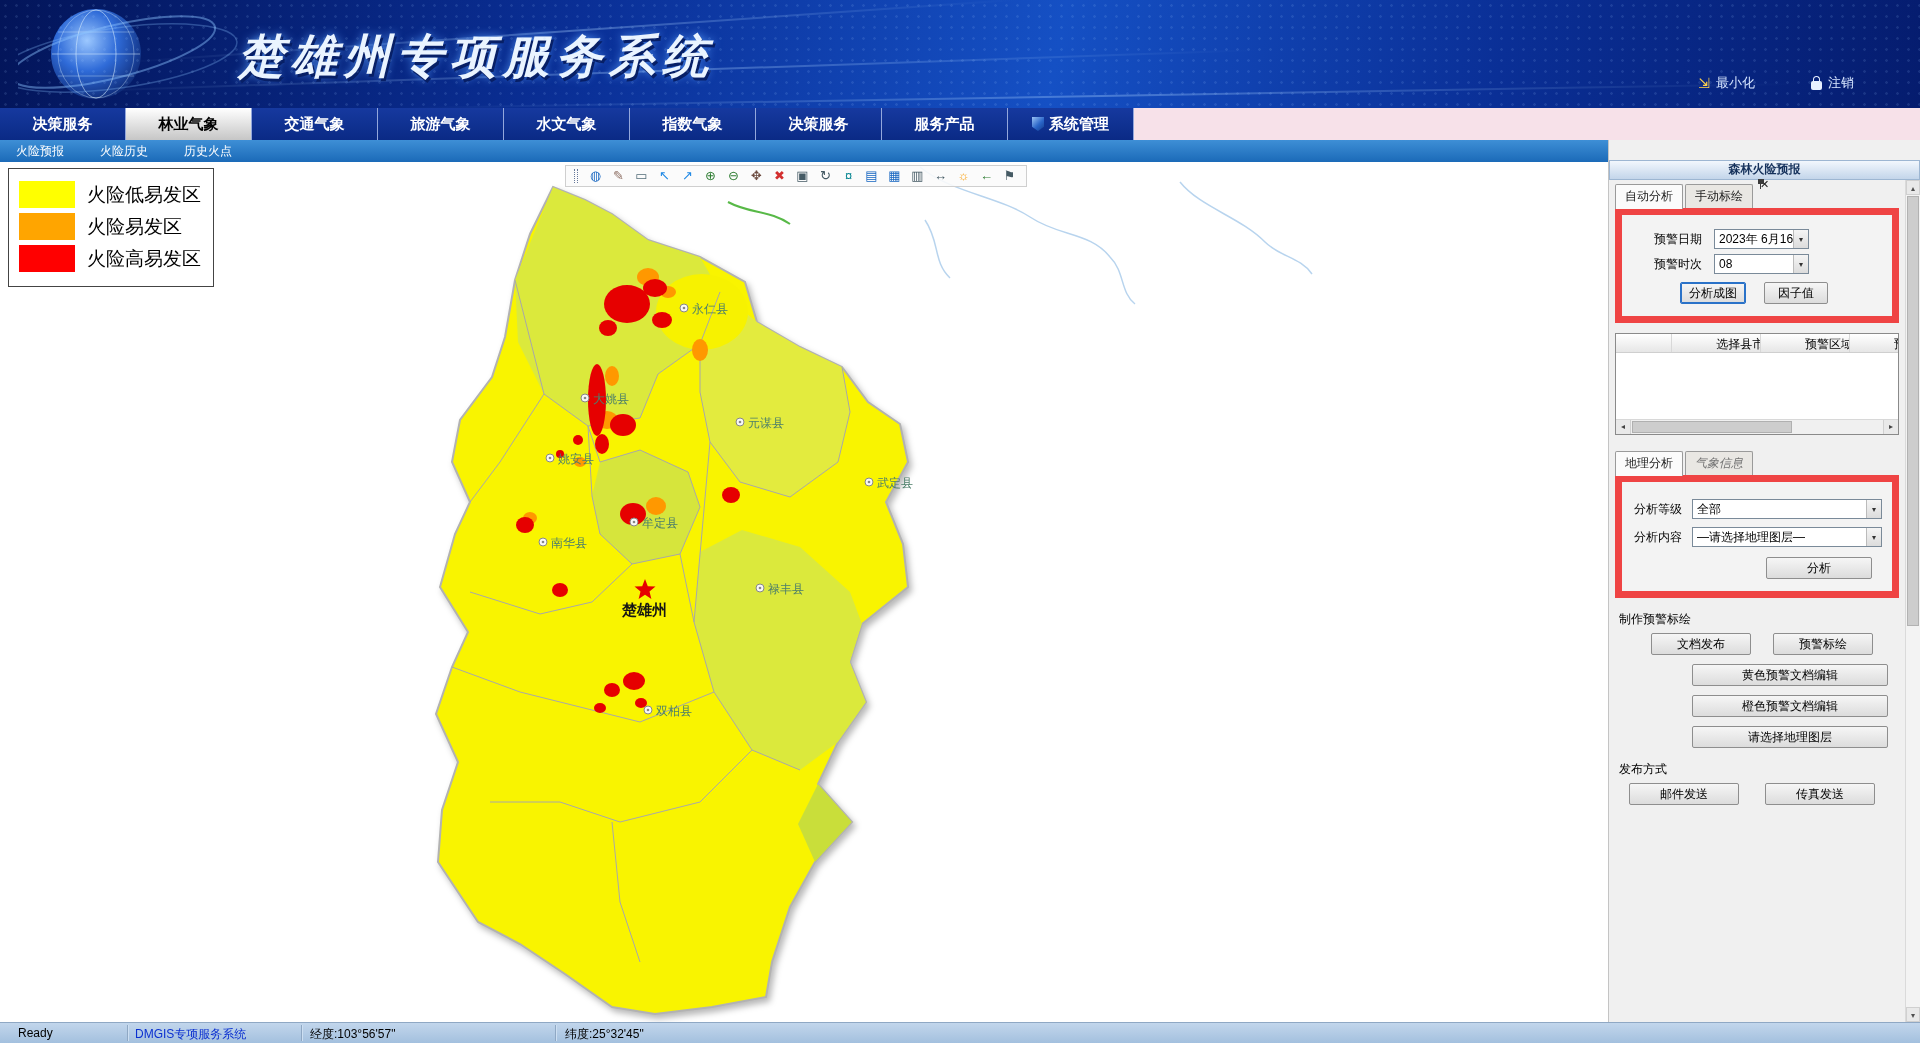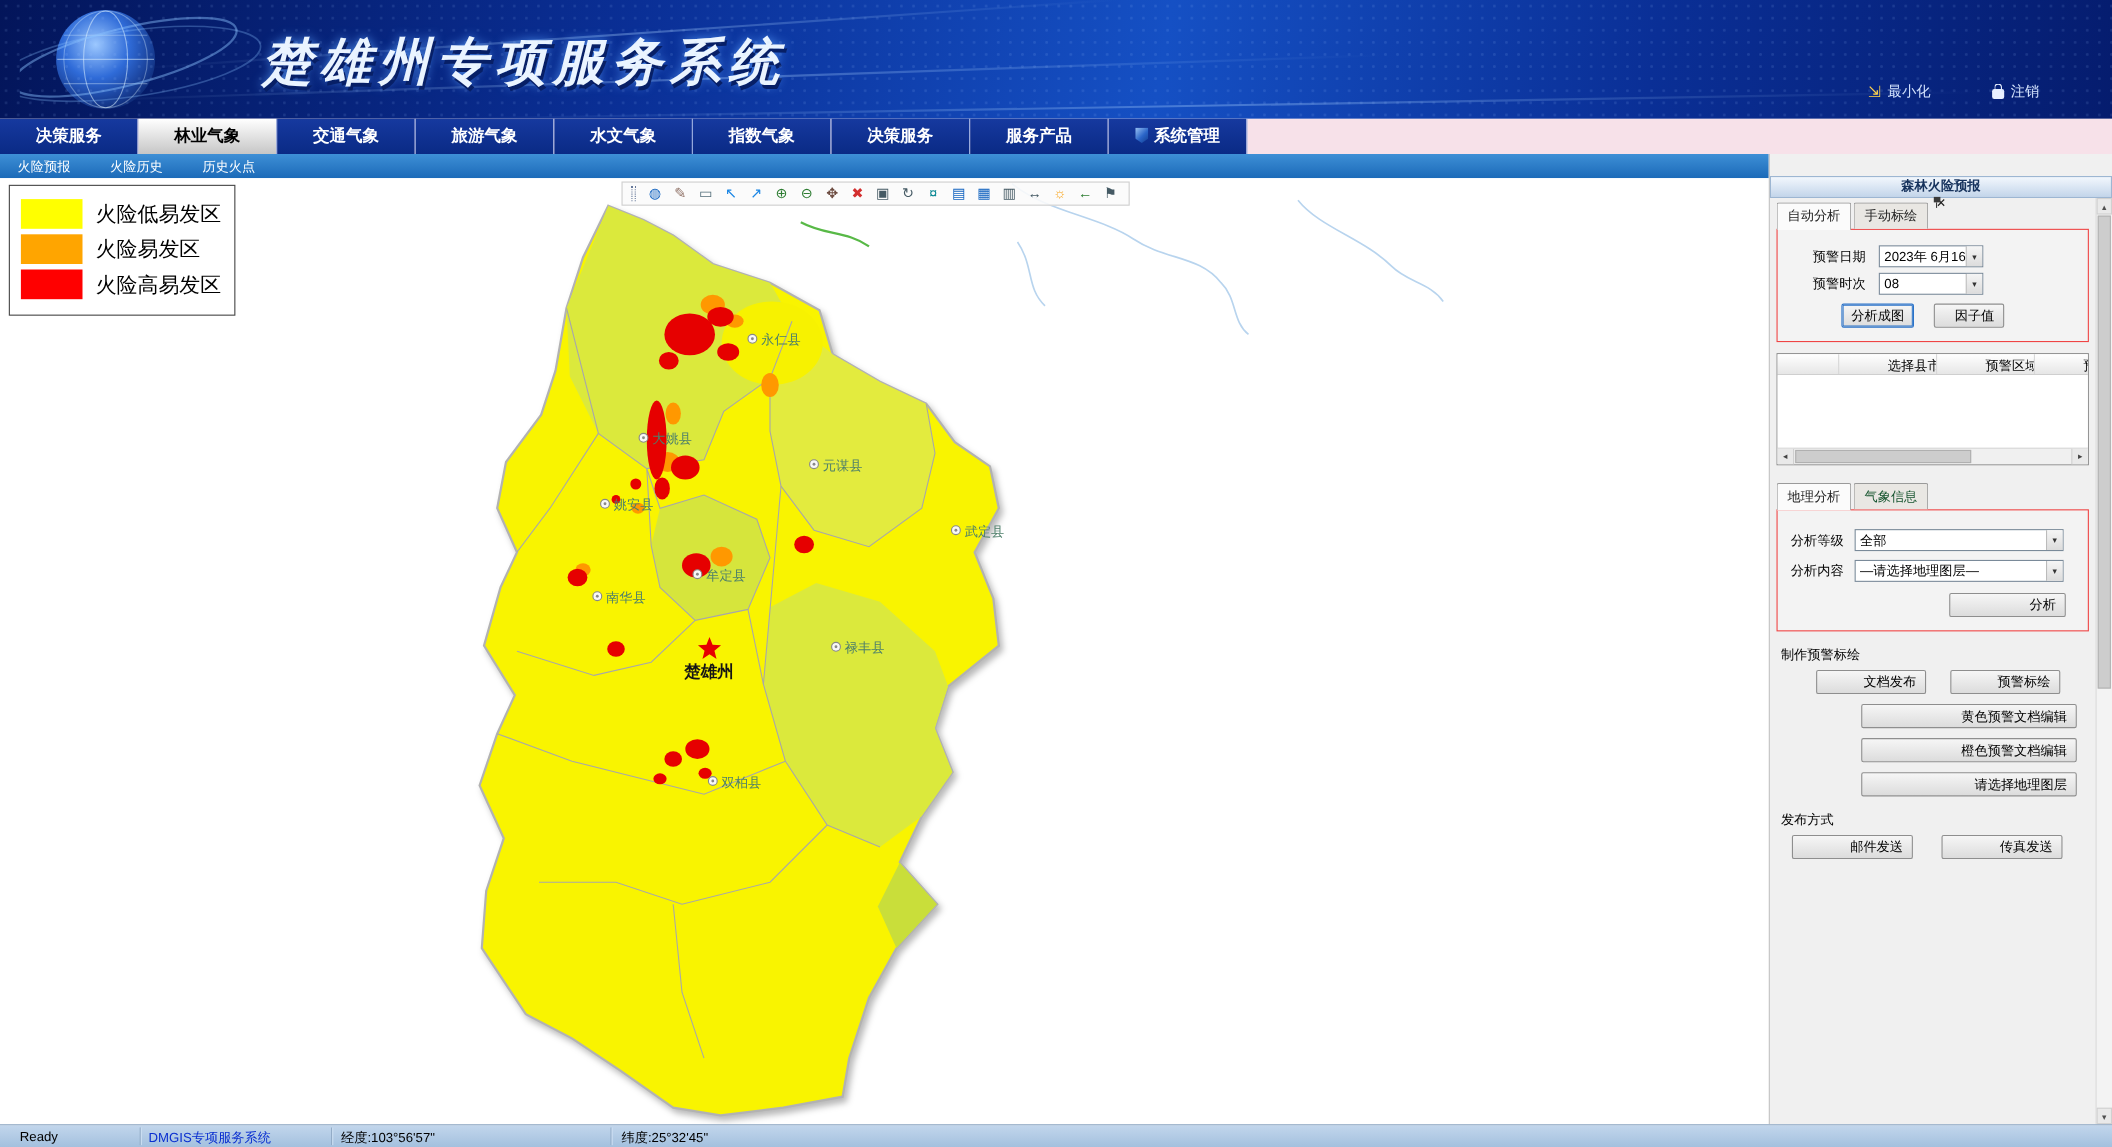--- a/index.html
+++ b/index.html
@@ -85,34 +85,34 @@
     color:#505050; background:#e9e9e9; border:1px solid #d0d0d0; cursor:pointer; }
   .vs-arrow.top { top:0; }
   .vs-arrow.bottom { bottom:0; }
   .vs-thumb { position:absolute; top:16px; left:1px; right:1px; height:430px; background:#cdcdcd;
     border:1px solid #b2b2b2; cursor:pointer; }
 
   .tc-tabs { display:flex; margin:2px 0 0 2px; position:relative; z-index:2; }
   .tc-tab { padding:3px 9px 2px 9px; font-size:12px; background:#e9e7e3; border:1px solid #9a9a9a;
     border-bottom:none; margin-right:2px; border-radius:2px 2px 0 0; cursor:pointer; color:#222; }
   .tc-tab.active { background:#fbfbfb; padding-bottom:4px; margin-bottom:-1px; }
-  .tc-tab.blue { color:#14532d; }
-  .tc-page { border:1px solid #ef4444; background:#f3f3f3; padding:9px 6px 10px 6px; margin-right:2px; margin-left:2px; }
+  .tc-tab.blue { color:#737373;font-style:italic; }
+  .tc-page { border:7px solid #ef4444; background:#f3f3f3; padding:9px 6px 10px 6px; margin-right:2px; margin-left:2px; }
 
   .form-row { display:flex; align-items:center; margin:5px 0 5px 26px; }
   .form-row label { width:54px; margin-right:6px; white-space:nowrap; }
   .combo { height:20px; border:1px solid #7a8a99; background:#fff; display:flex; align-items:center;
     width:95px; cursor:pointer; }
   .combo.wide { width:190px; }
   .combo-val { flex:1; padding:0 4px; font-size:12px; white-space:nowrap; overflow:hidden; }
   .combo-arrow { width:15px; align-self:stretch; background:linear-gradient(#f5f5f5,#dcdcdc);
     border-left:1px solid #bbb; font-size:8px; display:flex; align-items:center; justify-content:center; color:#333; }
 
   .btn { height:22px; background:linear-gradient(#f6f6f6,#dcdcdc); border:1px solid #8e8e8e; border-radius:2px;
-    font-size:12px; font-family:Liberation Mono, monospace; color:#000; padding:0 8px; cursor:pointer; white-space:nowrap;text-align:right; }
+    font-size:12px; font-family:Liberation Mono, monospace; color:#000; padding:0 8px; cursor:pointer; white-space:nowrap; }
   .btn.focus { border-color:#2a72c8; box-shadow:inset 0 0 0 1px #2a72c8; }
   .btn-row { display:flex; gap:18px; margin:8px 0 2px 52px; }
   .btn-row .btn { min-width:64px; }
 
   .listview { margin:10px 2px 0 2px; border:1px solid #8a8a8a; background:#fff; }
   .lv-header { display:flex; height:19px; background:linear-gradient(#ffffff,#e6e6e6); border-bottom:1px solid #cfcfcf; }
   .lv-col { border-right:1px solid #d8d8d8; font-size:12px; padding:2px 4px 0 4px; white-space:nowrap; overflow:hidden; cursor:pointer;margin-left:40px; }
   .c0 { width:24px; } .c1 { width:92px; } .c2 { width:92px; } .c3 { flex:1; border-right:none; }
   .lv-body { height:66px; background:#fff; }
   .hscroll { height:15px; background:#f0f0f0; border-top:1px solid #d8d8d8; position:relative; }

